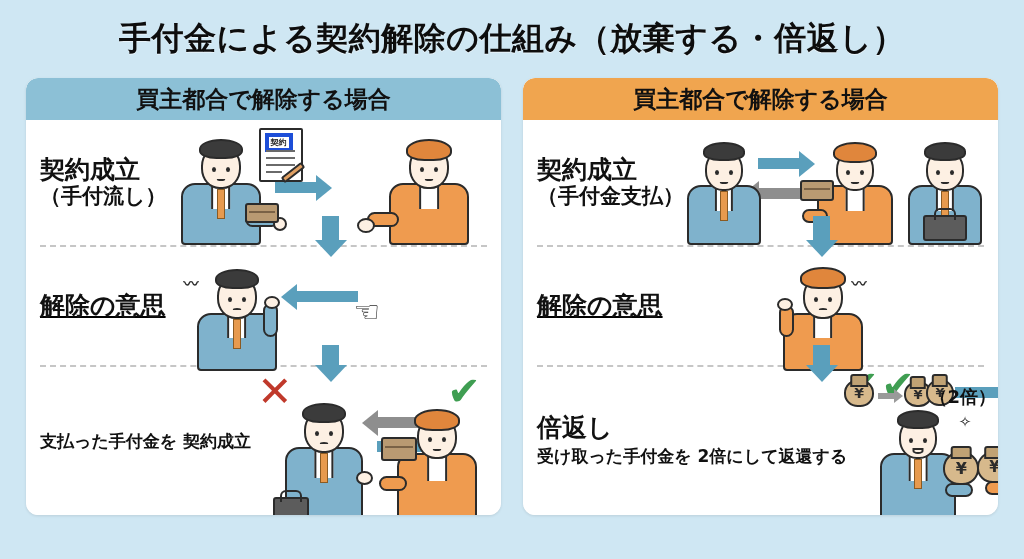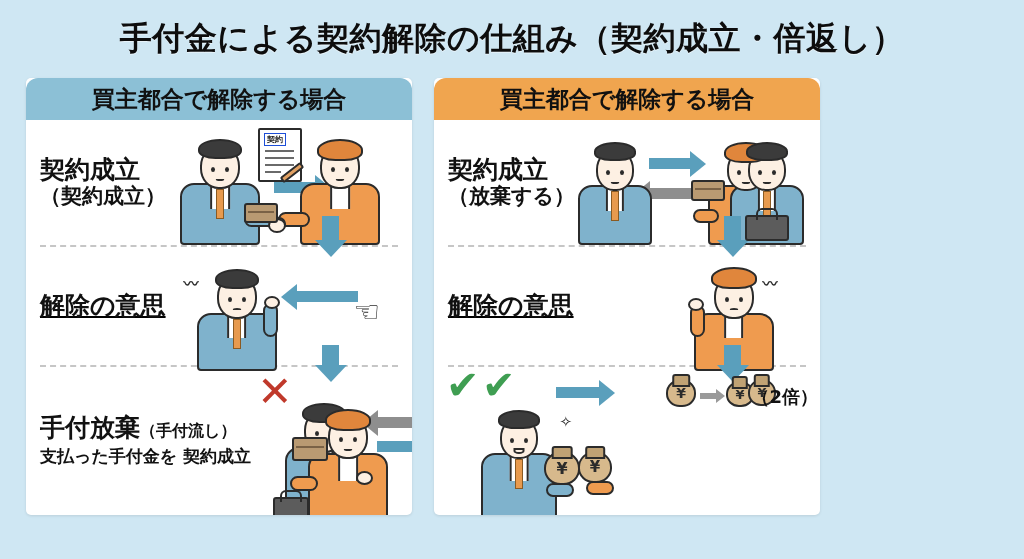--- a/index.html
+++ b/index.html
@@ -30,22 +30,22 @@
     text-shadow: 0 1px 0 rgba(255,255,255,0.5);
   }
 
   
   .panels {
     display: flex;
     gap: 22px;
     padding: 0 26px;
   }
   .panel {
-    width: 386px;
-    border-radius: 5px;
+    width: 475px;
+    border-radius: 12px;
     overflow: hidden;
     background: #ffffff;
     box-shadow: 0 1px 3px rgba(0,0,0,0.10);
   }
   .panel-header {
     height: 42px;
     display: flex;
     align-items: center;
     justify-content: center;
     border-radius: 12px 12px 0 0;
@@ -301,21 +301,21 @@
     border: 2px solid #2b2b2b;
     border-radius: 2px;
     z-index: 5;
   }
   .doc-title {
     position: absolute;
     top: 3px; left: 4px;
     font-size: 8px;
     font-weight: 700;
     color: #222;
-    border: 1px solid #1d4ed8;
+    border: 4px solid #1d4ed8;
     padding: 0 2px;
   }
   .doc-line {
     position: absolute;
     left: 5px; right: 6px;
     height: 1.5px;
     background: #6a6a6a;
   }
   .doc-pen {
     position: absolute;
@@ -411,38 +411,38 @@
     width: 0; height: 0;
     border-top: 7px solid transparent;
     border-bottom: 7px solid transparent;
     border-left: 9px solid #9a9a9a;
   }
 </style>
 </head>
 <body>
 
 <div class="title-bar">
-  <div class="title-text">手付金による契約解除の仕組み（契約成立・倍返し）</div>
+  <div class="title-text">手付金による契約解除の仕組み（放棄する・倍返し）</div>
 </div>
 
 <div class="panels">
 
   <div class="panel">
     <div class="panel-header buyer">
       <div class="panel-header-text">買主都合で解除する場合</div>
     </div>
     <div class="panel-body">
 
       <div class="divider d1"></div>
       <div class="divider d2"></div>
 
       <div class="row r1">
         <div class="label-block">
           <div class="lbl-main">契約成立</div>
-          <div class="lbl-sub">（契約成立）</div>
+          <div class="lbl-sub">（手付流し）</div>
         </div>
         <div class="art">
 
           <div class="doc" style="left:92px;top:8px;width:44px;height:54px;">
             <div class="doc-title">契約</div>
             <div class="doc-line" style="top:20px;"></div>
             <div class="doc-line" style="top:27px;"></div>
             <div class="doc-line" style="top:34px;"></div>
             <div class="doc-line" style="top:41px;width:16px;"></div>
             <div class="doc-pen"></div>
@@ -506,24 +506,20 @@
           </div>
 
           <div class="arrow-h left" style="left:130px;top:46px;width:62px;"></div>
           <div class="point-hand" style="left:188px;top:52px;">☜</div>
         </div>
         <div class="arrow-down" style="left:296px;top:100px;height:22px;"></div>
       </div>
 
       <div class="row r3">
         <div class="label-block">
-          <div style="display:flex;align-items:baseline;">
-            <span class="lbl-main">手付放棄</span>
-            <span class="lbl-inline">（手付流し）</span>
-          </div>
           <div class="lbl-desc">支払った手付金を
 契約成立</div>
         </div>
         <div class="art">
 
           <div class="mark mark-x" style="left:6px;top:6px;">✕</div>
 
           <div class="person" style="left:28px;bottom:-4px;width:90px;height:120px;">
             <div class="p-body suit-blue" style="bottom:0;width:78px;height:72px;">
               <div class="p-shirt"></div>
@@ -569,21 +565,21 @@
       <div class="panel-header-text">買主都合で解除する場合</div>
     </div>
     <div class="panel-body">
 
       <div class="divider d1"></div>
       <div class="divider d2"></div>
 
       <div class="row r1">
         <div class="label-block">
           <div class="lbl-main">契約成立</div>
-          <div class="lbl-sub">（放棄する）</div>
+          <div class="lbl-sub">（手付金支払）</div>
         </div>
         <div class="art">
 
           <div class="person" style="left:0px;width:80px;height:104px;">
             <div class="p-body suit-blue" style="bottom:0;width:74px;height:60px;">
               <div class="p-shirt"></div>
                 <div class="p-tie"></div>
             </div>
             <div class="p-head" style="bottom:54px;width:38px;height:42px;">
               <div class="p-eye" style="left:8px;top:19px;"></div>
@@ -645,20 +641,25 @@
             <div class="p-hair hair-brown" style="bottom:82px;width:46px;height:22px;"></div>
             <div class="p-arm suit-orange" style="left:2px;bottom:34px;width:15px;height:32px;"></div>
             <div class="p-hand" style="left:0px;bottom:60px;width:16px;height:13px;"></div>
             <div class="confuse" style="right:2px;bottom:78px;">〰</div>
           </div>
         </div>
         <div class="arrow-down" style="left:290px;top:100px;height:22px;"></div>
       </div>
 
       <div class="row r3">
+        <div class="label-block">
+          <div class="lbl-main">倍返し</div>
+          <div class="lbl-desc">受け取った手付金を
+2倍にして返還する</div>
+        </div>
         <div class="art">
 
           <div class="mark mark-check" style="left:-2px;top:0px;">✔</div>
           <div class="mark mark-check" style="left:34px;top:0px;">✔</div>
 
           <div class="person" style="left:28px;bottom:-4px;width:86px;height:112px;">
             <div class="p-body suit-blue" style="bottom:0;width:76px;height:66px;">
               <div class="p-shirt"></div>
                 <div class="p-tie"></div>
             </div>

